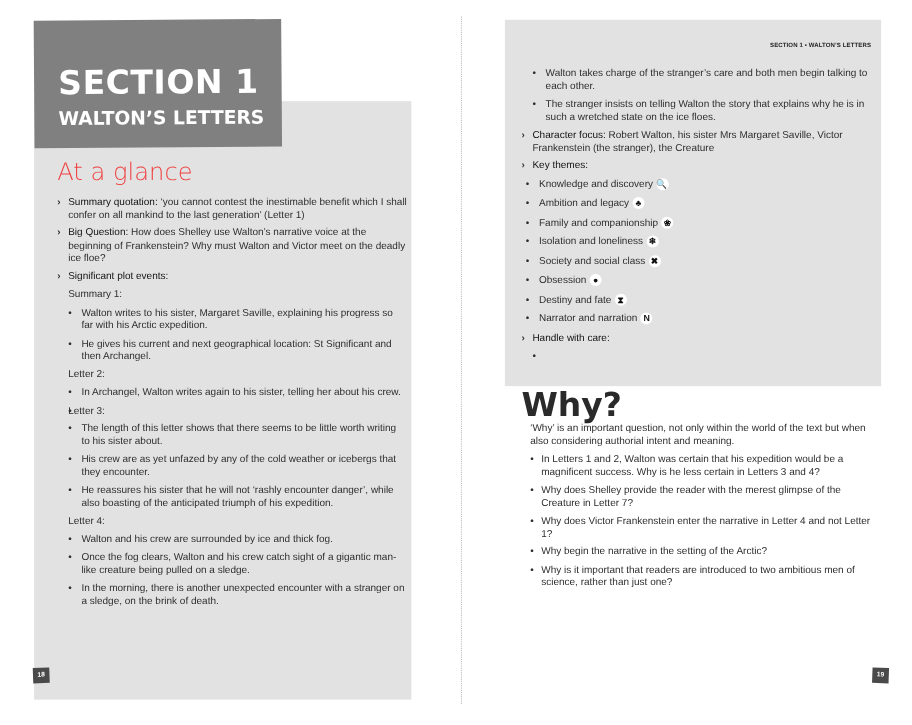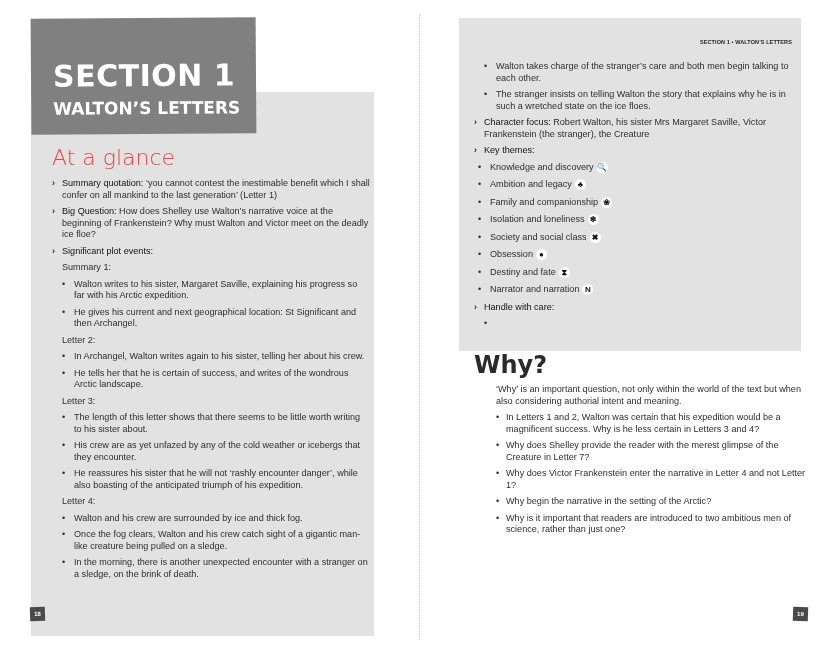--- a/index.html
+++ b/index.html
@@ -40,23 +40,23 @@
   .right-panel { position: absolute; left: 459px; top: 18px; width: 342px; height: 333px;
                  background: #e2e2e2; }
   .running-head { position: absolute; left: 700px; top: 39px; font-size: 5.5px; font-weight: bold;
                   color: #1f1f1f; letter-spacing: 0.1px; }
   #right-content { left: 474px; top: 61px; width: 318px; }
   .theme { position: relative; padding-left: 16px; margin-bottom: 6px; display: flex; align-items: center; }
   .theme .dot { position: absolute; left: 4px; top: 0; }
   .theme-icon { display: inline-flex; width: 11px; height: 11px; border-radius: 50%; background: #fff;
                 align-items: center; justify-content: center; font-size: 8px; margin-left: 3px; color: #111;
                 font-weight: bold; }
-  .why-title { position: absolute; left: 474px; top: 351px; font-size: 24px; font-weight: bold;
+  .why-title { position: absolute; left: 474px; top: 351px; font-size: 30px; font-weight: bold;
                color: #2a2a2a; font-family: "DejaVu Sans", sans-serif; }
-  #why-content { left: 496px; top: 384px; width: 320px; }
+  #why-content { left: 482px; top: 384px; width: 320px; }
   .why-intro { margin-bottom: 5px; }
   .why-bullet { position: relative; padding-left: 10px; margin-bottom: 5px; }
   .why-bullet .dot { position: absolute; left: 0; top: 0; }
 </style>
 </head>
 <body>
 
 <div class="page" id="page-left"></div>
 <div class="page" id="page-right"></div>
 <div class="spine"></div>
@@ -80,21 +80,21 @@
   <div class="arrow-item">
     <span class="arrow">›</span>
     <b>Significant plot events:</b>
   </div>
   <div id="letters-list">
       <div class="sub-label">Summary 1:</div>
       <div class="bullet"><span class="dot">•</span><span>Walton writes to his sister, Margaret Saville, explaining his progress so far with his Arctic expedition.</span></div>
       <div class="bullet"><span class="dot">•</span><span>He gives his current and next geographical location: St Significant and then Archangel.</span></div>
       <div class="sub-label">Letter 2:</div>
       <div class="bullet"><span class="dot">•</span><span>In Archangel, Walton writes again to his sister, telling her about his crew.</span></div>
-      <div class="bullet"><span class="dot">•</span><span>He tells her that he is certain of success, and writes of the wondrous Arctic landscape.</span></div>
+      <div class="bullet"><span class="dot">•</span></div>
       <div class="sub-label">Letter 3:</div>
       <div class="bullet"><span class="dot">•</span><span>The length of this letter shows that there seems to be little worth writing to his sister about.</span></div>
       <div class="bullet"><span class="dot">•</span><span>His crew are as yet unfazed by any of the cold weather or icebergs that they encounter.</span></div>
       <div class="bullet"><span class="dot">•</span><span>He reassures his sister that he will not ‘rashly encounter danger’, while also boasting of the anticipated triumph of his expedition.</span></div>
       <div class="sub-label">Letter 4:</div>
       <div class="bullet"><span class="dot">•</span><span>Walton and his crew are surrounded by ice and thick fog.</span></div>
       <div class="bullet"><span class="dot">•</span><span>Once the fog clears, Walton and his crew catch sight of a gigantic man-like creature being pulled on a sledge.</span></div>
       <div class="bullet"><span class="dot">•</span><span>In the morning, there is another unexpected encounter with a stranger on a sledge, on the brink of death.</span></div>
     </div>
 </div>

